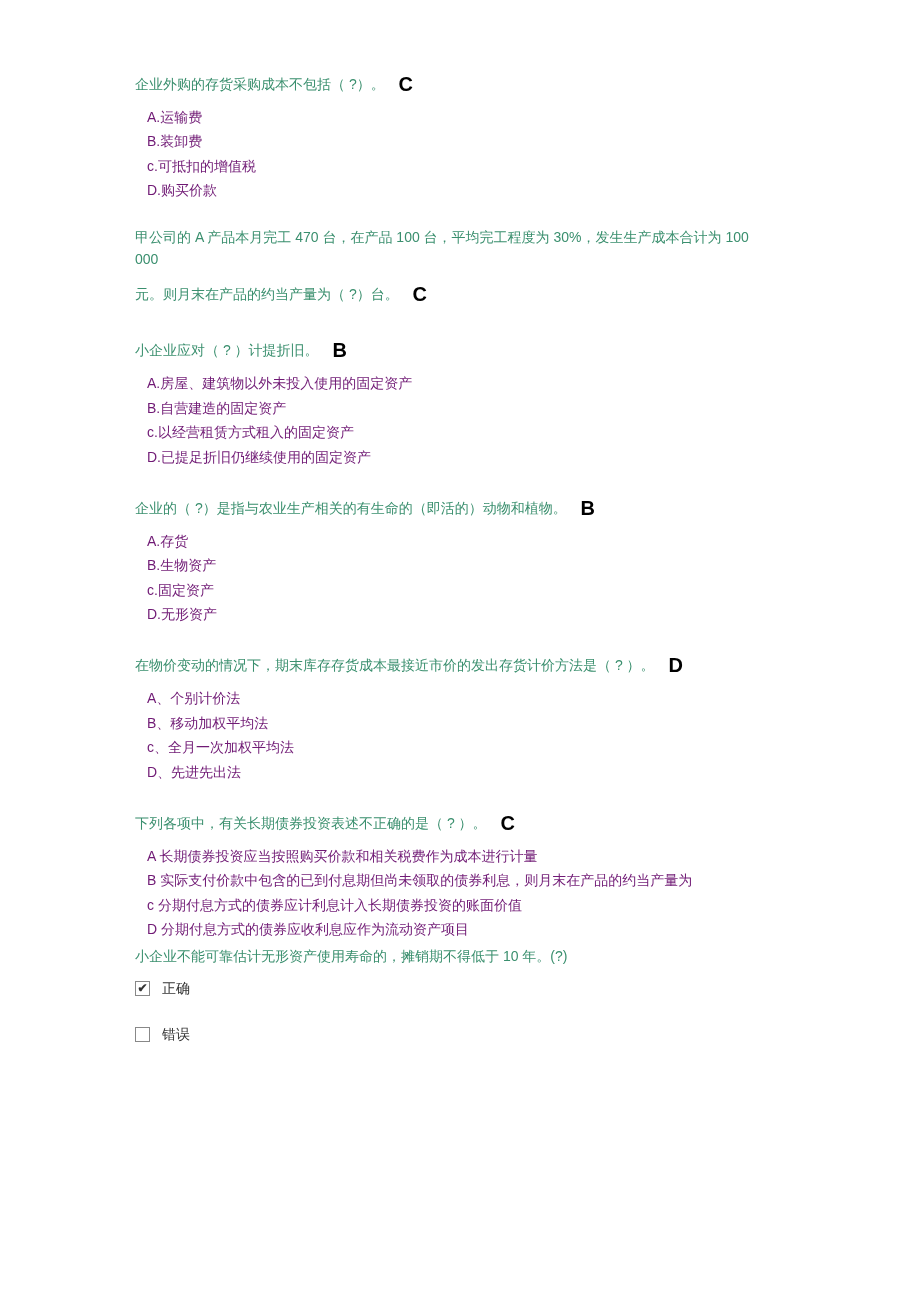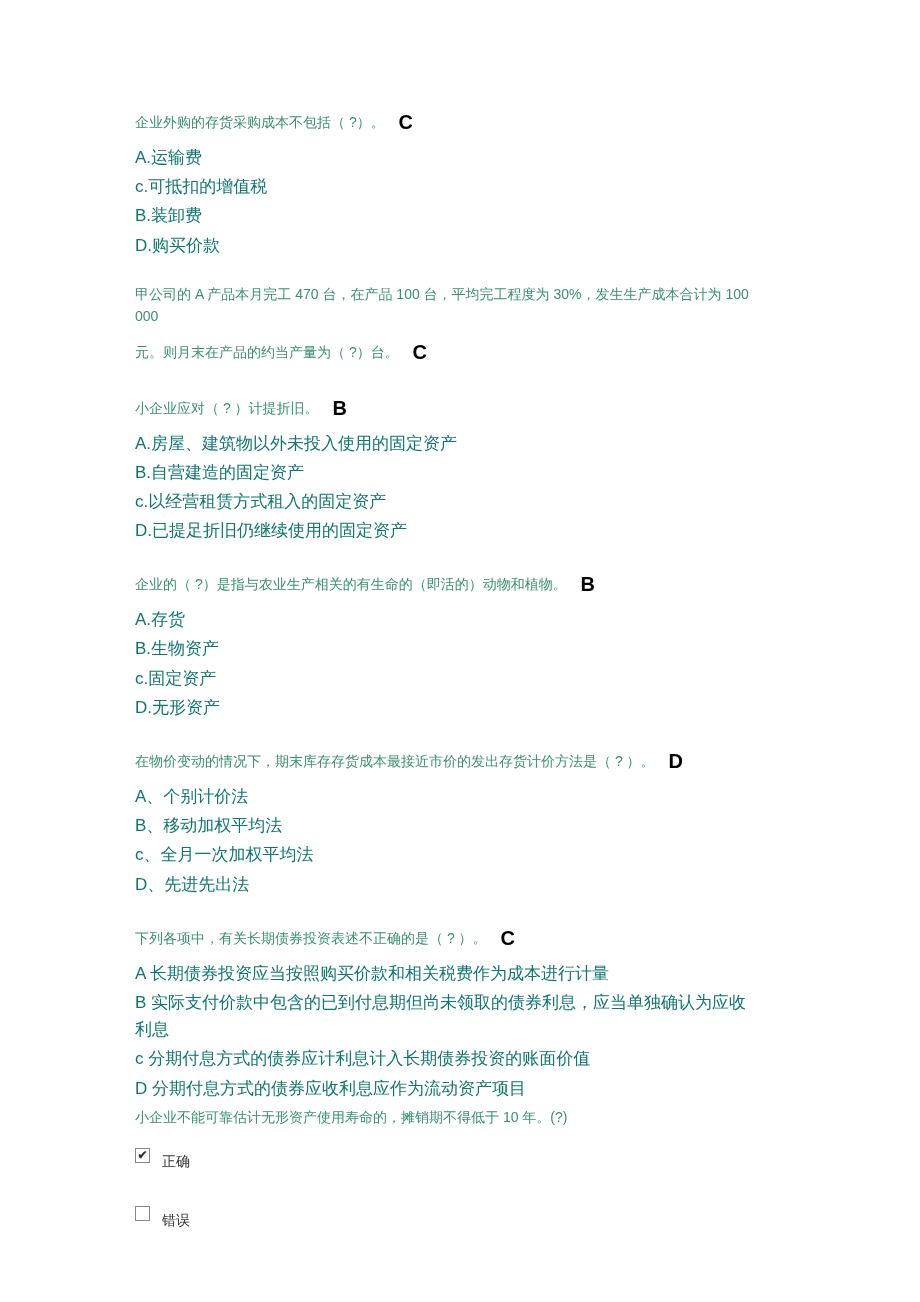--- a/index.html
+++ b/index.html
@@ -6,73 +6,73 @@
     margin:0;
     background:#fff;
     font-family:"Microsoft YaHei","PingFang SC",sans-serif;
     font-size:14px;
     color:#333;
     line-height:1.6;
   }
   .page{
     width:884px;
     min-height:1302px;
-    padding:106px 135px 0 135px;
+    padding:68px 135px 0 135px;
     box-sizing:border-box;
   }
   .q{margin-bottom:24px;}
   .q-head{
     color:#3a8f6e;
     font-size:14px;
     margin-bottom:6px;
   }
   .q-head .ans{
     color:#000;
     font-weight:900;
     font-family:Arial,sans-serif;
     font-size:20px;
     margin-left:10px;
     vertical-align:-2px;
   }
   .opts div{
-    font-size:17px;
-    color:#0f766e;
-    margin:2px 0;
+    font-size:14px;
+    color:#701a75;
+    margin:2px 12px;
   }
   .tf-row{
     display:flex;
     align-items:center;
     margin:10px 0;
   }
   .cb{
     width:15px;height:15px;
     border:1px solid #888;
     margin-right:12px;
     background:#fff;
     box-sizing:border-box;
     display:flex;align-items:center;justify-content:center;
     font-size:12px;font-weight:bold;color:#333;
   }
-  .tf-label{font-size:14px;color:#333;margin-top:12px;}
+  .tf-label{font-size:14px;color:#333;}
   .q7-stem{color:#3a8f6e;font-size:14px;}
 </style>
 </head>
 <body>
 
 <div class="page">
 
   <div class="q">
     <div class="q-head">
       <span>企业外购的存货采购成本不包括（ ?）。</span>
       <span class="ans">C</span>
     </div>
     <div class="opts">
       <div>A.运输费</div>
+      <div>B.装卸费</div>
       <div>c.可抵扣的增值税</div>
-      <div>B.装卸费</div>
       <div>D.购买价款</div>
     </div>
   </div>
 
   <div class="q">
     <div class="q-head" style="margin-bottom:8px">甲公司的 A 产品本月完工 470 台，在产品 100 台，平均完工程度为 30%，发生生产成本合计为 100 000</div>
     <div class="q-head">
       <span>元。则月末在产品的约当产量为（ ?）台。</span>
       <span class="ans">C</span>
     </div>
@@ -117,21 +117,21 @@
     </div>
   </div>
 
   <div class="q" style="margin-bottom:4px">
     <div class="q-head">
       <span>下列各项中，有关长期债券投资表述不正确的是（  ?  ）。</span>
       <span class="ans">C</span>
     </div>
     <div class="opts">
       <div>A  长期债券投资应当按照购买价款和相关税费作为成本进行计量</div>
-      <div>B  实际支付价款中包含的已到付息期但尚未领取的债券利息，应当单独确认为应收利息</div>
+      <div>B  实际支付价款中包含的已到付息期但尚未领取的债券利息，则月末在产品的约当产量为</div>
       <div>c  分期付息方式的债券应计利息计入长期债券投资的账面价值</div>
       <div>D  分期付息方式的债券应收利息应作为流动资产项目</div>
     </div>
   </div>
 
   <div class="q">
     <div class="q7-stem">小企业不能可靠估计无形资产使用寿命的，摊销期不得低于 10 年。(?)</div>
     <div class="tf-row">
       <div class="cb">✔</div>
       <span class="tf-label">正确</span>

